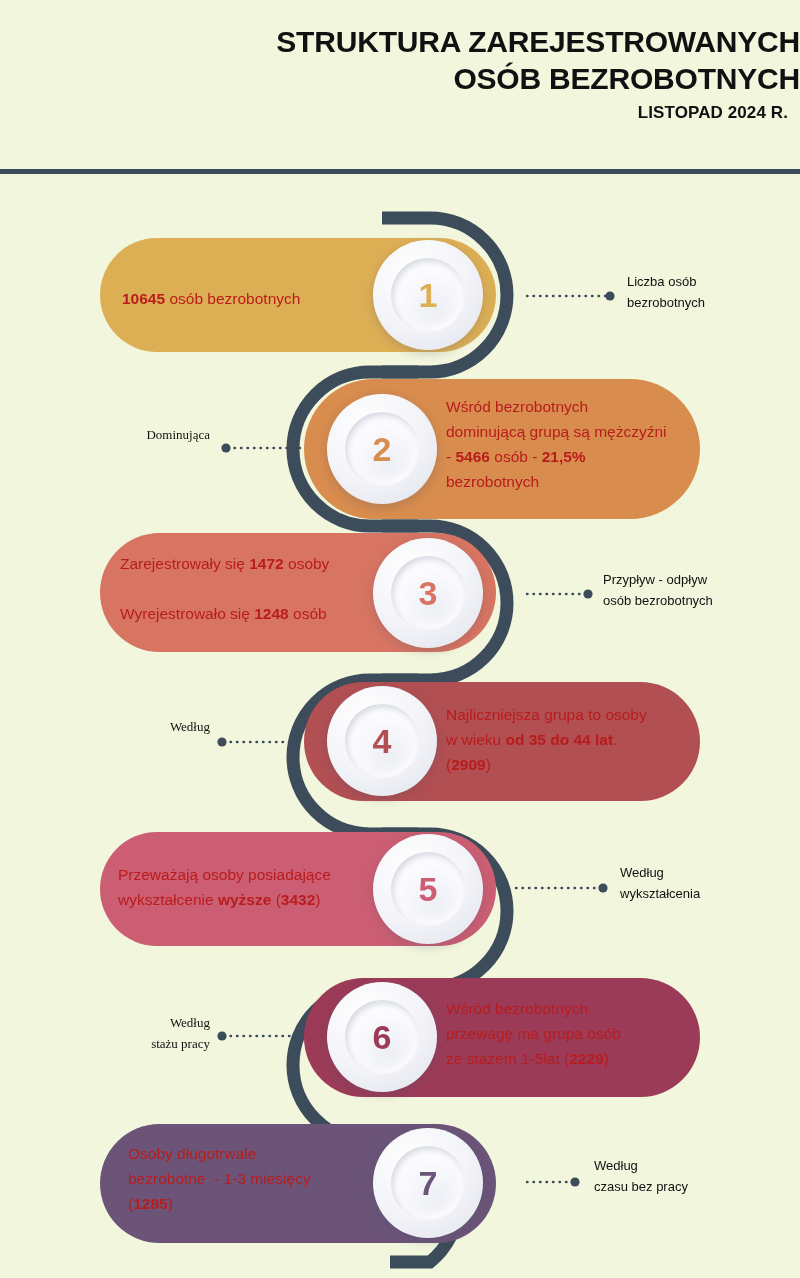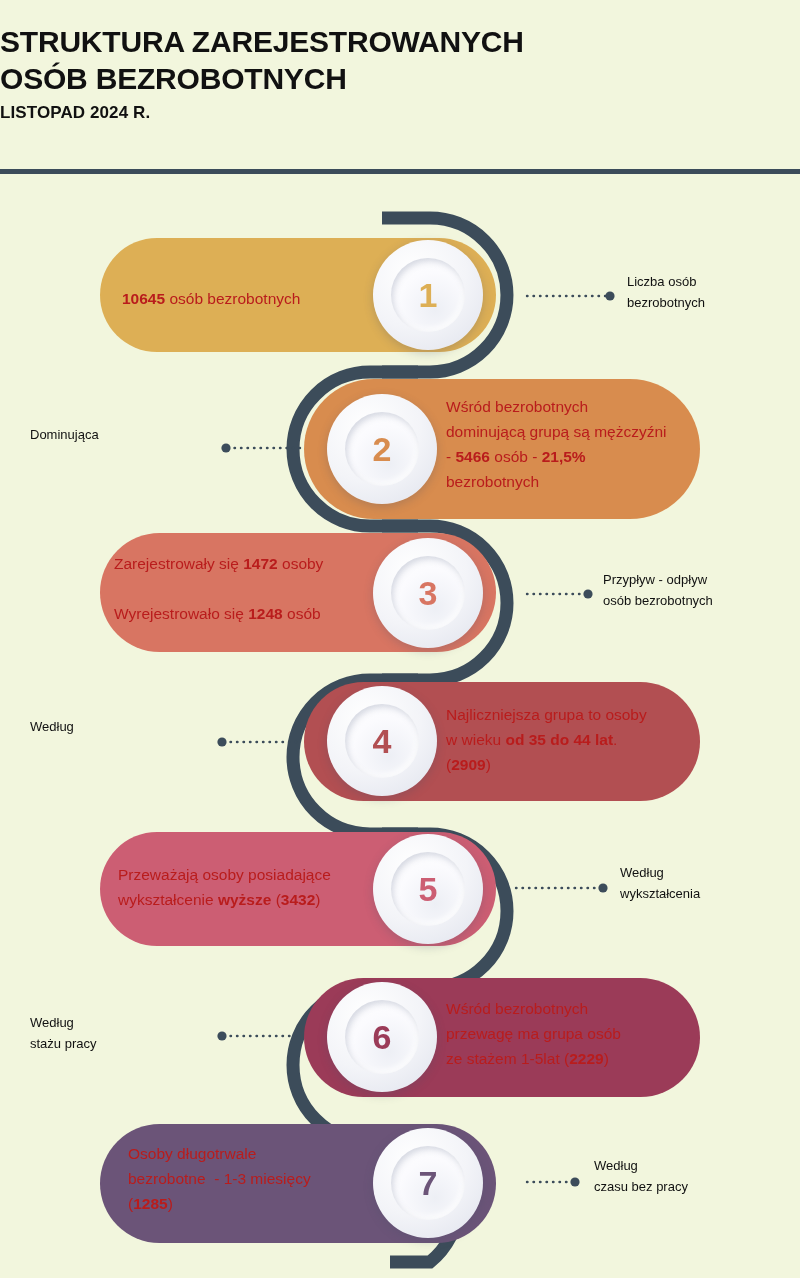--- a/index.html
+++ b/index.html
@@ -5,21 +5,21 @@
   html,body{margin:0;padding:0;}
   body{
     width:800px;height:1278px;
     background:#F2F6DD;
     font-family:"Liberation Sans", sans-serif;
     overflow:hidden;
     position:relative;
   }
   .header{
     position:absolute;left:0;top:0;width:800px;height:168px;
-    text-align:left;
+    text-align:right;
   }
   .title-l1{
     margin:0;padding:24px 0 0 0;
     font-size:30px;font-weight:bold;color:#111111;
     letter-spacing:-0.2px;line-height:1.22;
   }
   .title-l2{
     margin:0;padding:0;
     font-size:30px;font-weight:bold;color:#111111;
     letter-spacing:-0.2px;line-height:1.22;
@@ -74,21 +74,21 @@
 
   
   .side-label{
     position:absolute;
     color:#111111;
     font-size:13px;
     line-height:1.62;
     white-space:nowrap;
   }
   .side-label.right{text-align:left;}
-  .side-label.left{text-align:left;}
+  .side-label.left{text-align:right;font-family:Liberation Serif, serif;}
 </style>
 </head>
 <body>
 
 <div class="header">
   <div class="title-l1">STRUKTURA ZAREJESTROWANYCH</div>
   <div class="title-l2">OSÓB BEZROBOTNYCH</div>
   <div class="subtitle">LISTOPAD 2024 R.</div>
 </div>
 <div class="hrule"></div>
@@ -130,21 +130,21 @@
 <div class="knob" style="left:327px;top:394px;">
   <div class="knob-inner">
     <span class="knob-num" style="color:#D88C4E;">2</span>
   </div>
 </div>
 <div class="side-label left" style="left:30px;top:424px;width:180px;">
   <div>Dominująca</div>
 </div>
 
 <div class="pill" style="left:100px;top:533px;width:396px;height:119px;background:#D87562;"></div>
-<div class="pill-text" style="left:114px;top:551px;width:290px;">Zarejestrowały się <b>1472</b> osoby<br><br>Wyrejestrowało się <b>1248</b> osób</div>
+<div class="pill-text" style="left:120px;top:551px;width:290px;">Zarejestrowały się <b>1472</b> osoby<br><br>Wyrejestrowało się <b>1248</b> osób</div>
 <div class="knob" style="left:373px;top:538px;">
   <div class="knob-inner">
     <span class="knob-num" style="color:#D87562;">3</span>
   </div>
 </div>
 <div class="side-label right" style="left:603px;top:569px;">
   <div>Przypływ - odpływ</div>
   <div>osób bezrobotnych</div>
 </div>
 

